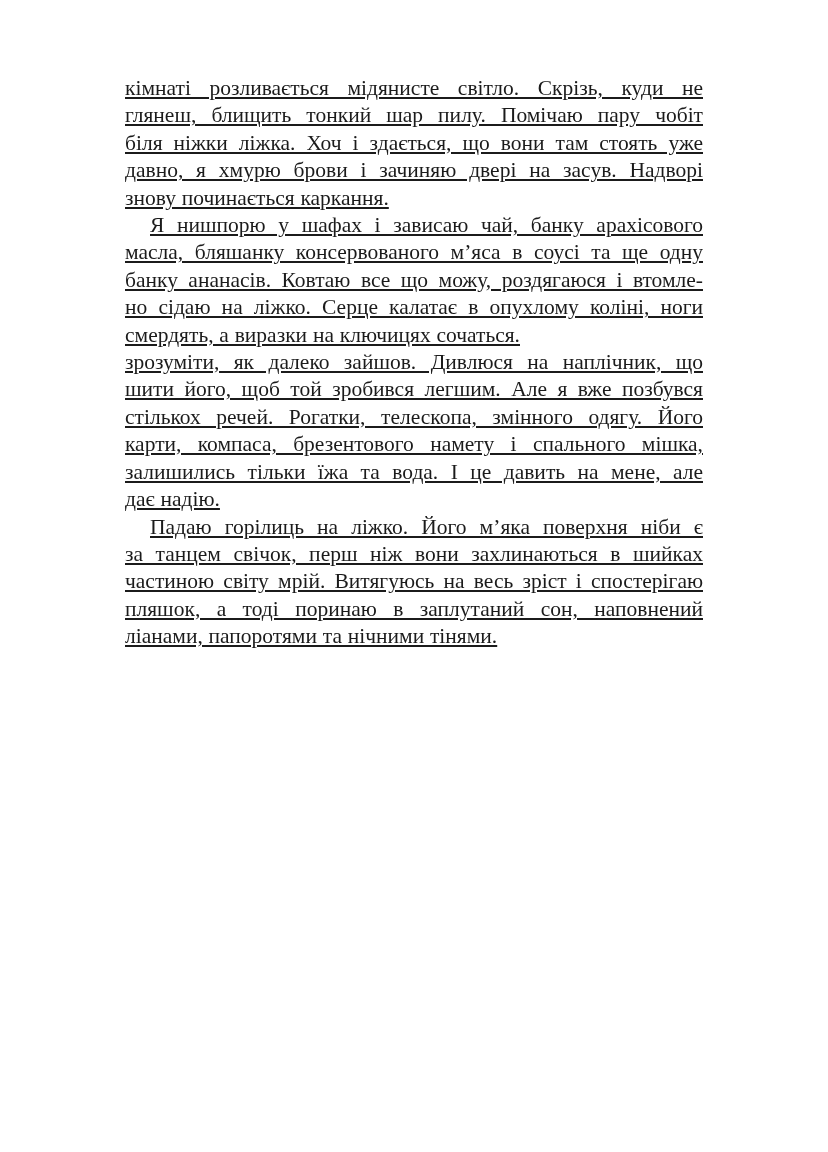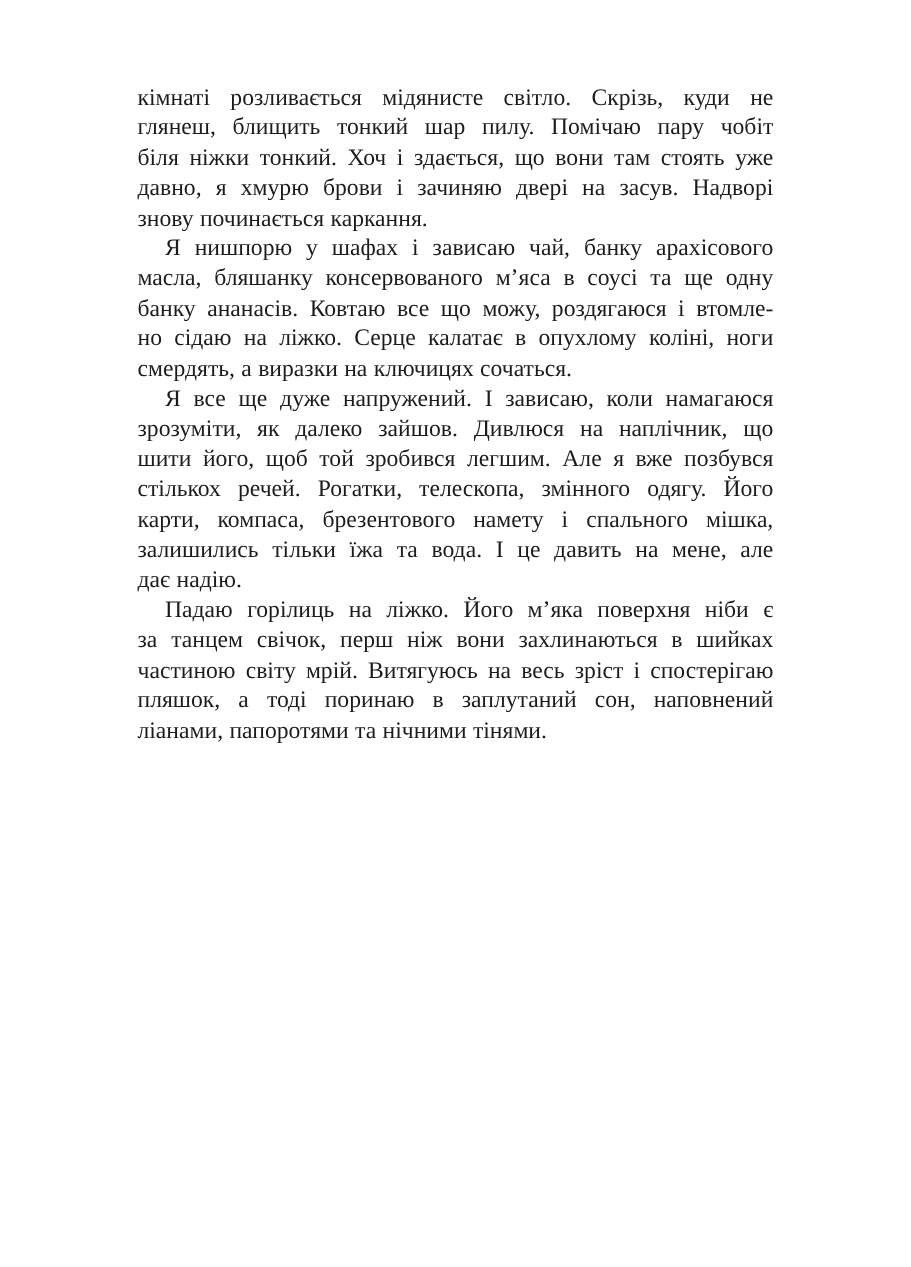--- a/index.html
+++ b/index.html
@@ -44,37 +44,36 @@
     text-align-last: left;
   }
   .line.indent {
     text-indent: 25px;
   }
 </style>
 </head>
 <body>
 
 <main class="book-page">
-  <section class="text-block" style="background: rgb(255, 255, 255); color: rgb(27, 27, 27);">
+  <section class="text-block" style="background: rgb(255, 255, 255); color: rgb(27, 27, 27); text-decoration: underline;">
       <div class="paragraph">
         <div class="line">кімнаті розливається мідянисте світло. Скрізь, куди не</div>
         <div class="line">глянеш, блищить тонкий шар пилу. Помічаю пару чобіт</div>
-        <div class="line">біля ніжки тонкий. Хоч і здається, що вони там стоять уже</div>
+        <div class="line">біля ніжки ліжка. Хоч і здається, що вони там стоять уже</div>
         <div class="line">давно, я хмурю брови і зачиняю двері на засув. Надворі</div>
         <div class="line last">знову починається каркання.</div>
       </div>
       <div class="paragraph">
         <div class="line indent">Я нишпорю у шафах і зависаю чай, банку арахісового</div>
         <div class="line">масла, бляшанку консервованого м’яса в соусі та ще одну</div>
         <div class="line">банку ананасів. Ковтаю все що можу, роздягаюся і втомле-</div>
         <div class="line">но сідаю на ліжко. Серце калатає в опухлому коліні, ноги</div>
         <div class="line last">смердять, а виразки на ключицях сочаться.</div>
       </div>
       <div class="paragraph">
-        <div class="line indent">Я все ще дуже напружений. І зависаю, коли намагаюся</div>
         <div class="line">зрозуміти, як далеко зайшов. Дивлюся на наплічник, що</div>
         <div class="line">шити його, щоб той зробився легшим. Але я вже позбувся</div>
         <div class="line">стількох речей. Рогатки, телескопа, змінного одягу. Його</div>
         <div class="line">карти, компаса, брезентового намету і спального мішка,</div>
         <div class="line">залишились тільки їжа та вода. І це давить на мене, але</div>
         <div class="line last">дає надію.</div>
       </div>
       <div class="paragraph">
         <div class="line indent">Падаю горілиць на ліжко. Його м’яка поверхня ніби є</div>
         <div class="line">за танцем свічок, перш ніж вони захлинаються в шийках</div>

